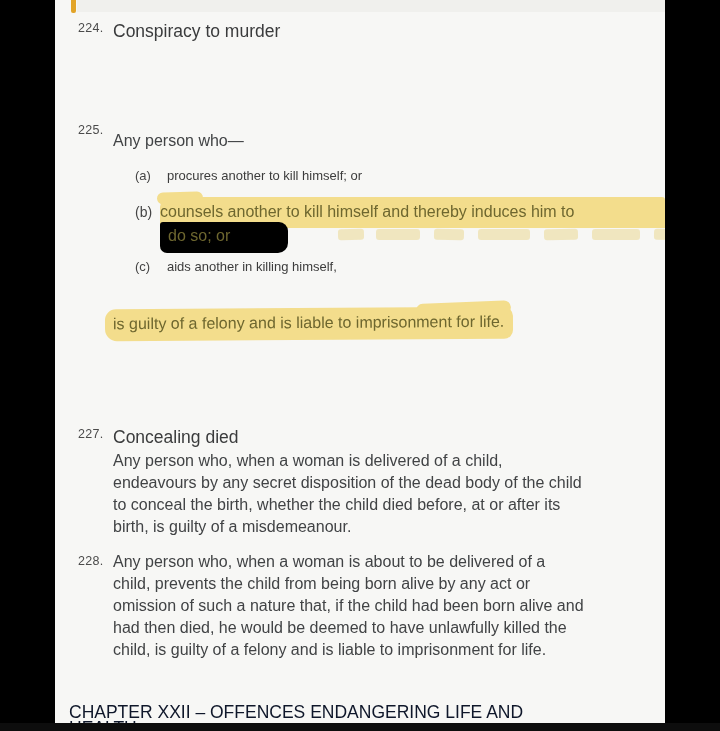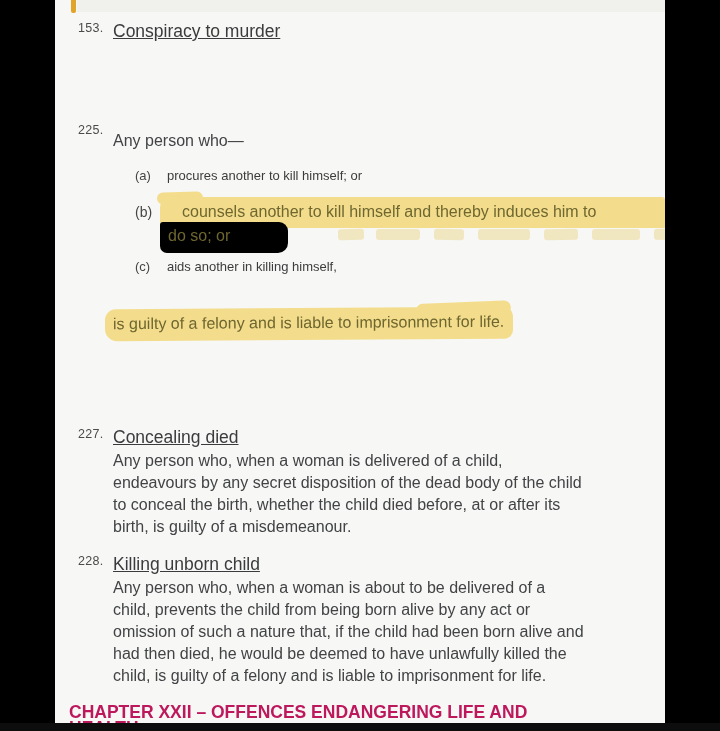--- a/index.html
+++ b/index.html
@@ -30,21 +30,21 @@
     position:absolute; left:16px; top:0; width:5px; height:13px;
     background:#e2a428; border-radius:0 0 2px 2px;
   }
 
   .sec { position:absolute; left:0; right:0; }
   .sec-num {
     position:absolute; left:23px; top:3px;
     font-size:12.5px; color:#4b4b4b; letter-spacing:.3px;
   }
   .sec-title {
-    margin-left:58px; font-size:17.5px; line-height:26px; color:#3a3b3c;text-decoration:underline;
+    margin-left:58px; font-size:17.5px; line-height:26px; color:#3a3b3c;
   }
   .sec-body {
     margin-left:58px; font-size:16px; line-height:22px; color:#414345;
     white-space:pre-line;
   }
   .intro { margin-top:10px; }
 
   
   .items { margin-left:80px; }
   .item { position:relative; }
@@ -63,21 +63,21 @@
   .hl-title {
     display:inline-block;
     background:#f3dd8c;
     padding:3px 14px 5px 7px; margin:-3px -14px -5px -7px;
     border-radius:9px 13px 5px 11px;
     transform:rotate(-0.5deg);
   }
   .hl-line1 {
     display:block;
     background:#f3dd8c;
-    padding:3px 0 4px 22px; margin:-3px 0 -4px -8px;
+    padding:3px 0 4px 0; margin:-3px 0 -4px -8px;
     border-radius:10px 3px 0 5px;
     position:relative;
   }
   .hl-line1::before { 
     content:""; position:absolute; left:-3px; top:-5px; width:46px; height:12px;
     background:#f3dd8c; border-radius:8px; transform:rotate(-1.5deg); z-index:-1;
   }
   .hl-line2 {
     display:inline-block;
     background:#000000;
@@ -107,35 +107,35 @@
   .smudges i:nth-child(2){ left:38px; width:44px; }
   .smudges i:nth-child(3){ left:96px; width:30px; transform:rotate(1deg); }
   .smudges i:nth-child(4){ left:140px;width:52px; }
   .smudges i:nth-child(5){ left:206px;width:34px; transform:rotate(-1deg); }
   .smudges i:nth-child(6){ left:254px;width:48px; }
   .smudges i:nth-child(7){ left:316px;width:40px; transform:rotate(1deg); }
   .smudges i:nth-child(8){ left:368px;width:54px; }
 
   .chapter-line {
     position:absolute; left:14px; right:8px;
-    font-size:17.5px; line-height:24px; color:#be185d;font-weight:bold;
+    font-size:17.5px; line-height:24px; color:#0f172a;
   }
 </style>
 </head>
 <body>
 
 <div class="stage">
 
   <div class="page">
 
     <div class="top-strip"></div>
     <div class="cursor-mark"></div>
 
     <div class="sec" style="top:18px">
-      <span class="sec-num">153.</span>
+      <span class="sec-num">224.</span>
       <div class="sec-title">Conspiracy to murder</div>
     </div>
 
     <div class="sec" style="top:120px">
       <span class="sec-num">225.</span>
       <div class="sec-body intro">Any person who—</div>
 
       <div class="items">
         <div class="item item-a">
           <span class="item-label">(a)</span>
@@ -176,21 +176,20 @@
       <span class="sec-num">227.</span>
       <div class="sec-title">Concealing died</div>
       <div class="sec-body">Any person who, when a woman is delivered of a child,
 endeavours by any secret disposition of the dead body of the child
 to conceal the birth, whether the child died before, at or after its
 birth, is guilty of a misdemeanour.</div>
     </div>
 
     <div class="sec" style="top:551px">
       <span class="sec-num">228.</span>
-      <div class="sec-title">Killing unborn child</div>
       <div class="sec-body">Any person who, when a woman is about to be delivered of a
 child, prevents the child from being born alive by any act or
 omission of such a nature that, if the child had been born alive and
 had then died, he would be deemed to have unlawfully killed the
 child, is guilty of a felony and is liable to imprisonment for life.</div>
     </div>
 
     <div class="chapter-line" style="top:700px">CHAPTER XXII – OFFENCES ENDANGERING LIFE AND</div>
     <div class="chapter-line" style="top:716px">HEALTH</div>
 

